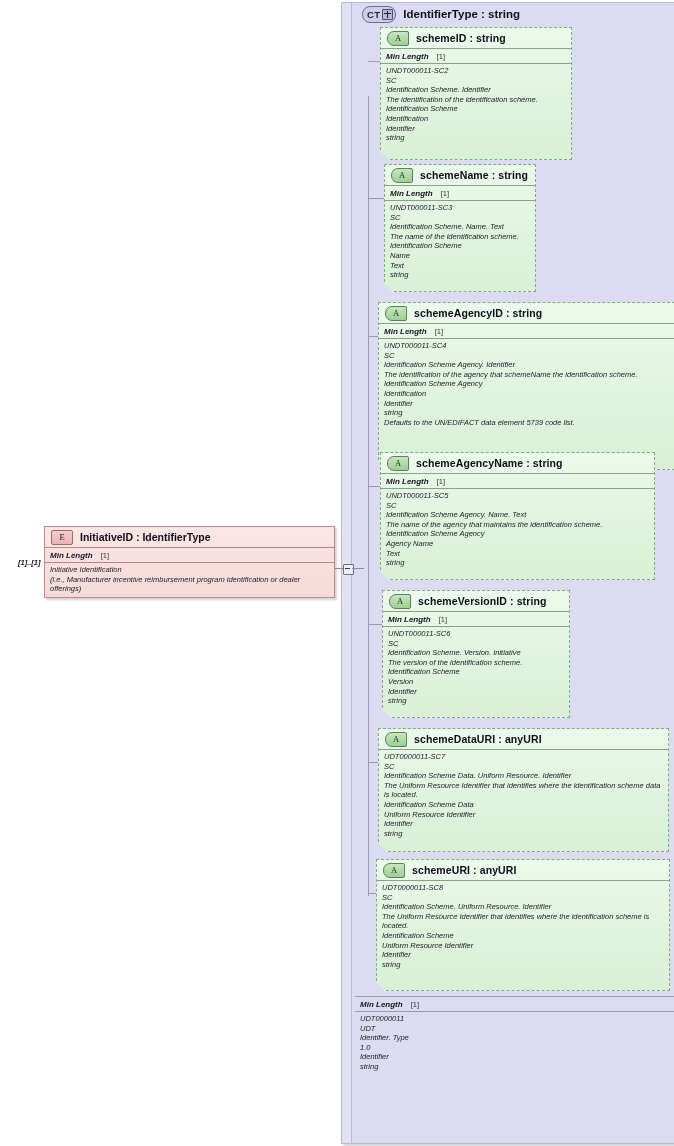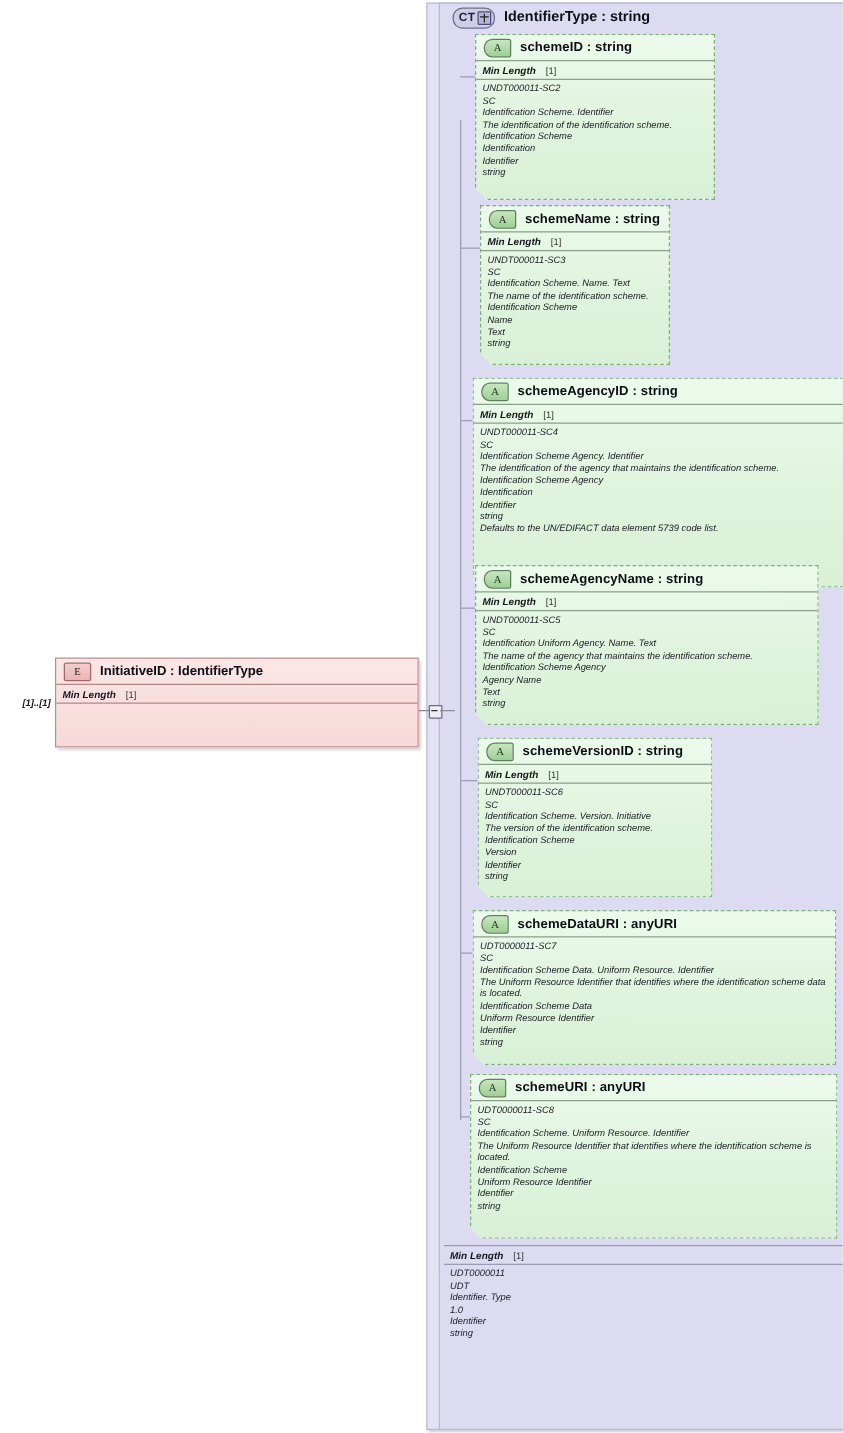--- a/index.html
+++ b/index.html
@@ -190,20 +190,25 @@
   <div class="abs" id="cardinality">[1]..[1]</div>
   <div class="abs" id="elem-box">
     <div id="elem-head">
       <span class="e-icon">E</span>
       <span id="elem-title">InitiativeID : IdentifierType</span>
     </div>
     <div id="elem-facet">
       <span class="facet-name">Min Length</span>
       <span class="facet-val">[1]</span>
     </div>
+    <div id="elem-doc">
+        <div>Initiative Identification</div>
+        <div>(i.e., Manufacturer incentive reimbursement program identification or dealer</div>
+        <div>offerings)</div>
+      </div>
   </div>
 
   <div id="attr-layer">
       <div class="stub" style="top: 61px; left: 352px; width: 12px;"></div>
       <div class="abs attr-box notch" style="left: 364px; top: 27px; width: 192px; height: 133px;">
         <div class="attr-head">
           <span class="a-icon">A</span>
           <span class="attr-title">schemeID : string</span>
         </div>
         <div class="facet-row">
@@ -249,42 +254,42 @@
           <span class="attr-title">schemeAgencyID : string</span>
         </div>
         <div class="facet-row">
           <span class="facet-name">Min Length</span>
           <span class="facet-val">[1]</span>
         </div>
         <div class="doc">
           <div>UNDT000011-SC4</div>
           <div>SC</div>
           <div>Identification Scheme Agency. Identifier</div>
-          <div>The identification of the agency that maintains the identification scheme.</div>
+          <div>The identification of the agency that schemeName the identification scheme.</div>
           <div>Identification Scheme Agency</div>
           <div>Identification</div>
           <div>Identifier</div>
           <div>string</div>
           <div>Defaults to the UN/EDIFACT data element 5739 code list.</div>
         </div>
       </div>
       <div class="stub" style="top: 486px; left: 352px; width: 12px;"></div>
       <div class="abs attr-box notch" style="left: 364px; top: 452px; width: 275px; height: 128px;">
         <div class="attr-head">
           <span class="a-icon">A</span>
           <span class="attr-title">schemeAgencyName : string</span>
         </div>
         <div class="facet-row">
           <span class="facet-name">Min Length</span>
           <span class="facet-val">[1]</span>
         </div>
         <div class="doc">
           <div>UNDT000011-SC5</div>
           <div>SC</div>
-          <div>Identification Uniform Agency. Name. Text</div>
+          <div>Identification Scheme Agency. Name. Text</div>
           <div>The name of the agency that maintains the identification scheme.</div>
           <div>Identification Scheme Agency</div>
           <div>Agency Name</div>
           <div>Text</div>
           <div>string</div>
         </div>
       </div>
       <div class="stub" style="top: 624px; left: 352px; width: 14px;"></div>
       <div class="abs attr-box notch" style="left: 366px; top: 590px; width: 188px; height: 128px;">
         <div class="attr-head">

